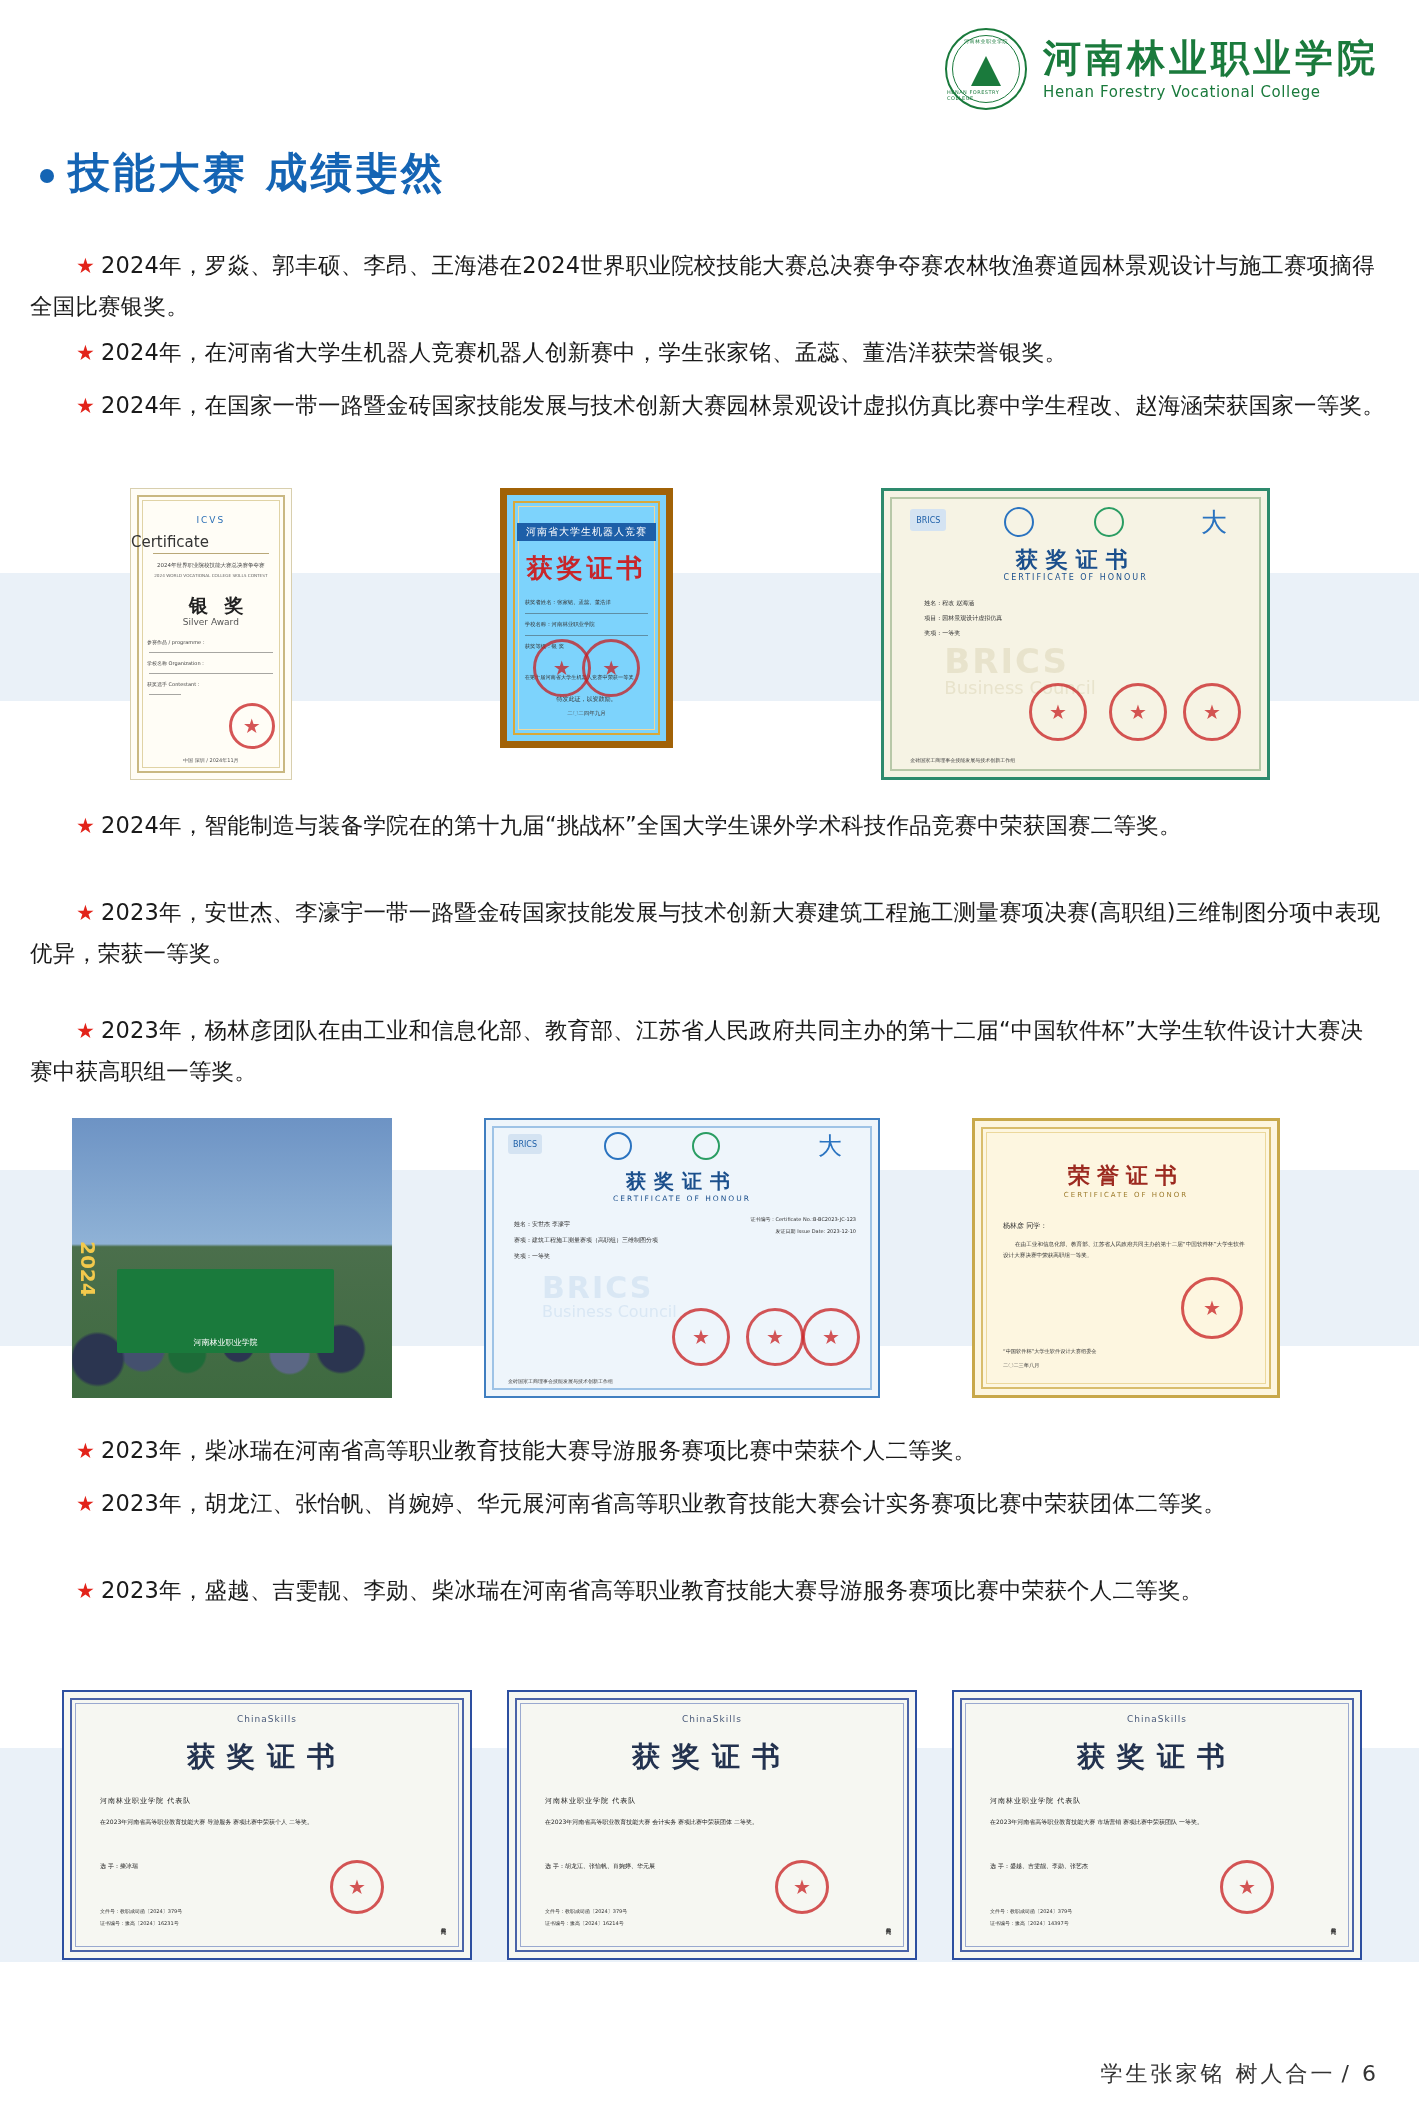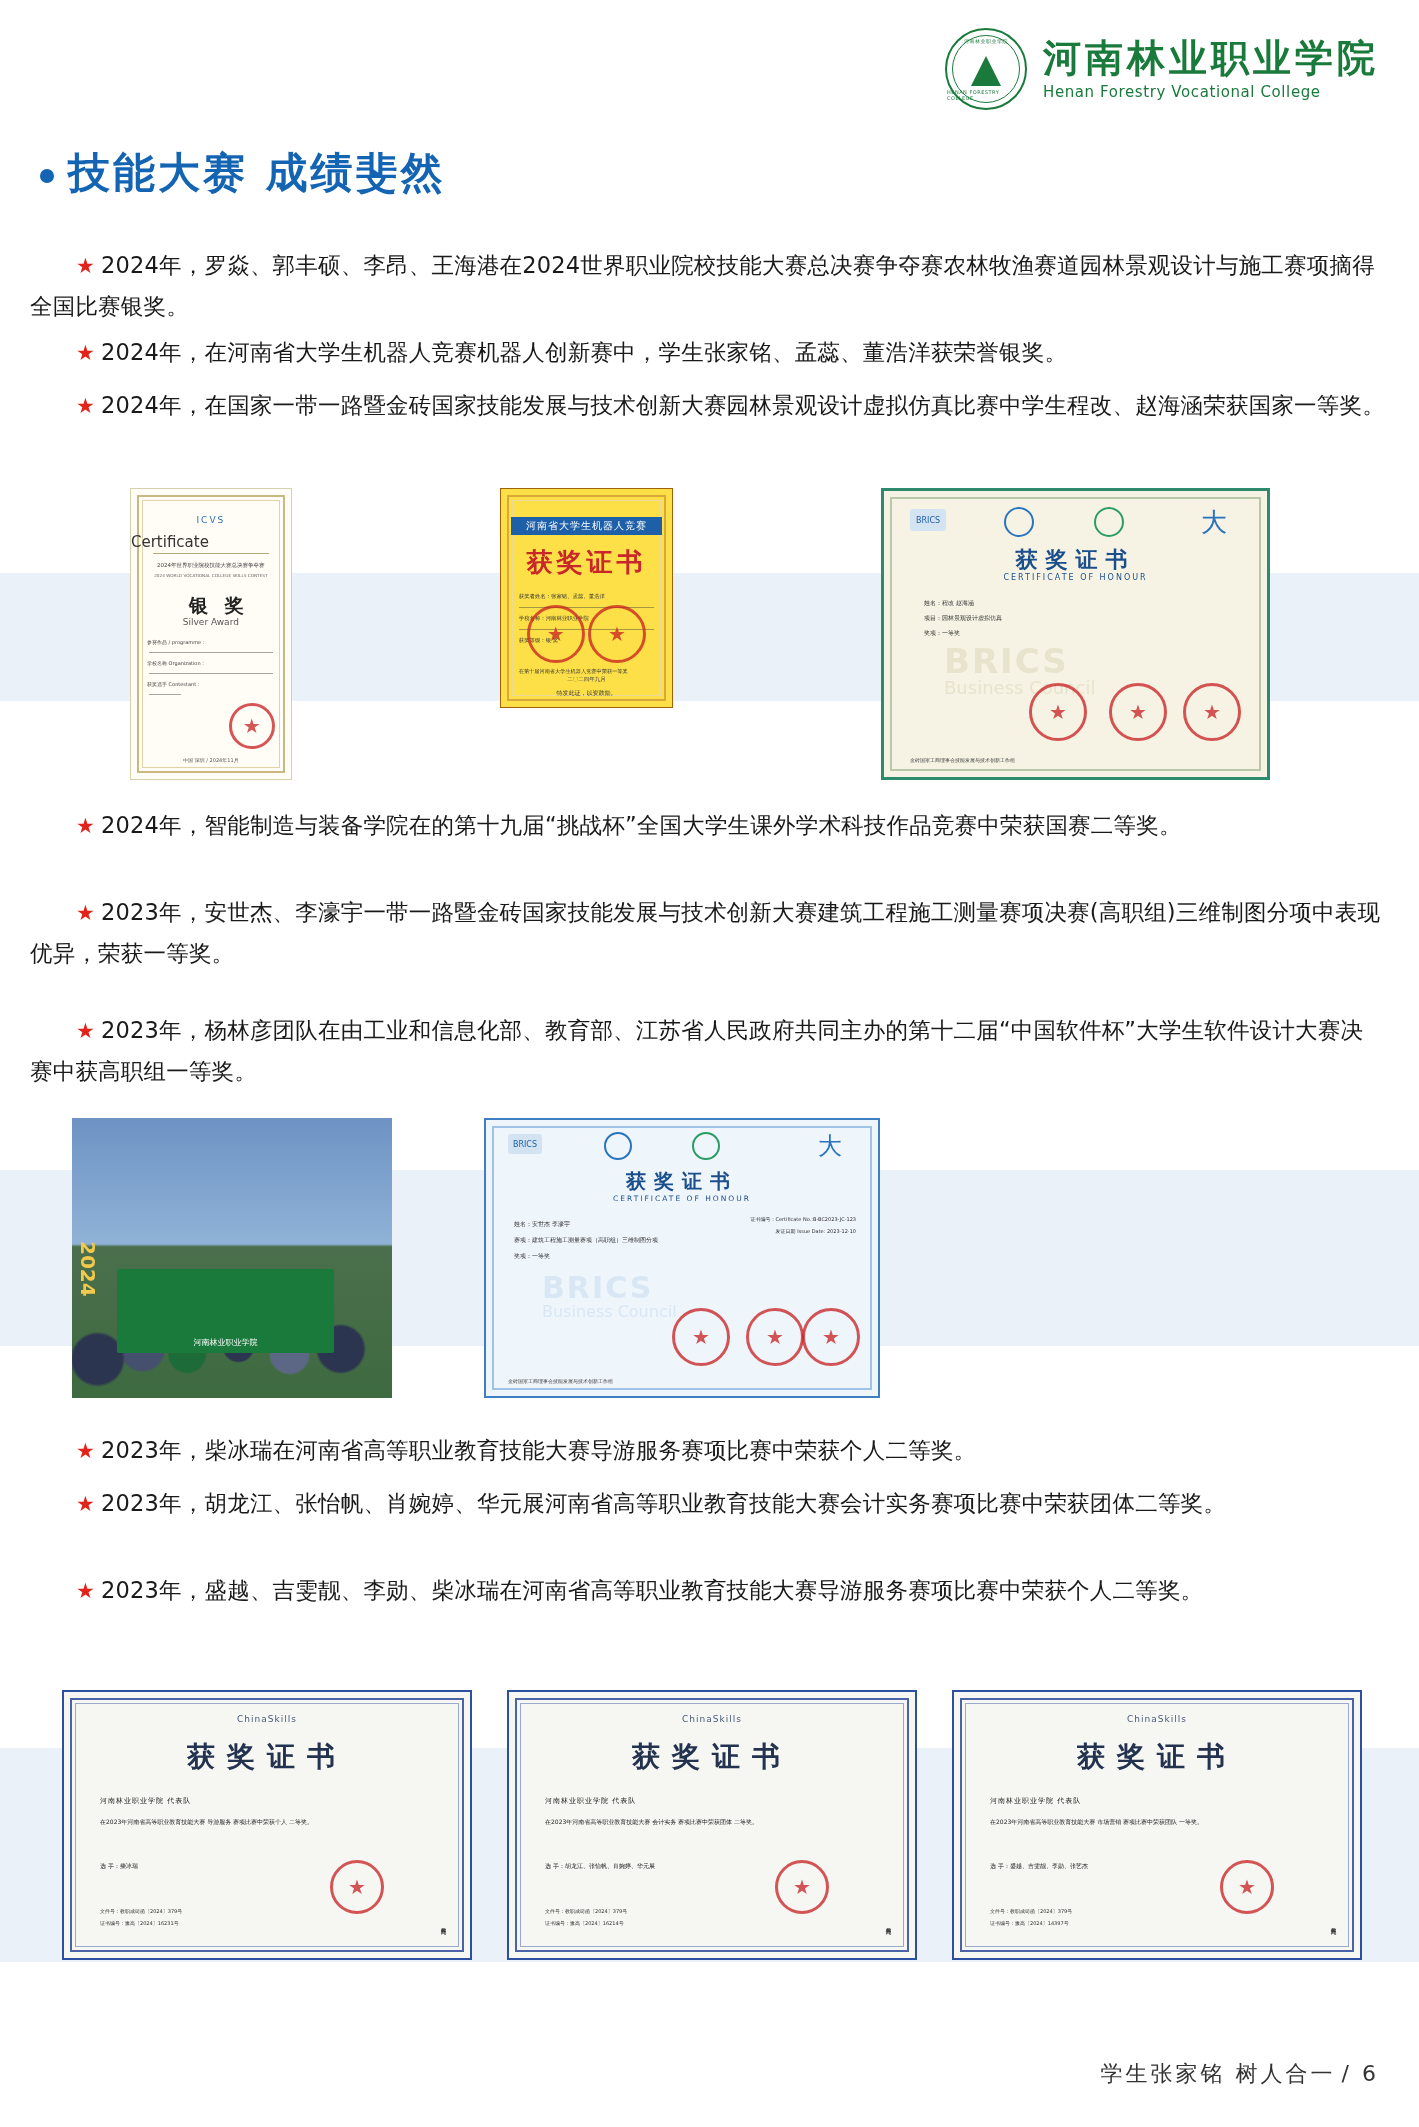--- a/index.html
+++ b/index.html
@@ -329,21 +329,21 @@
       <div class="line"></div>
       <div style="font-size:5px;color:#444;margin:6px 16px 4px 16px;">学校名称 Organization：</div>
       <div class="line"></div>
       <div style="font-size:5px;color:#444;margin:6px 16px 4px 16px;">获奖选手 Contestant：</div>
       <div class="line short"></div>
     </div>
     <div class="seal" style="right:16px;bottom:30px;width:40px;height:40px;"></div>
     <div style="position:absolute;bottom:16px;left:0;right:0;text-align:center;font-size:5px;color:#555;">中国 深圳 / 2024年11月</div>
   </div>
 
-  <div class="cert" style="width:180px;height:220px;margin-left:188px;background:#fde047;border:1px solid #a16207;">
+  <div class="cert" style="width:180px;height:260px;margin-left:188px;background:#7dd3fc;border:7px solid #a16207;">
     <div class="frame" style="border-color:#d8a83a;"></div>
     <div class="frame2" style="border-color:#edd9a0;"></div>
     <div style="position:absolute;top:28px;left:10px;right:10px;height:18px;background:#1d5fa8;color:#fff;font-size:10px;display:flex;align-items:center;justify-content:center;letter-spacing:1px;">河南省大学生机器人竞赛</div>
     <div style="position:absolute;top:56px;left:0;right:0;text-align:center;font-size:26px;font-weight:bold;color:#c8262a;letter-spacing:4px;">获奖证书</div>
     <div class="lines" style="top:104px;">
       <div style="font-size:5.4px;color:#333;margin:0 18px 5px 18px;">获奖者姓名：张家铭、孟蕊、董浩洋</div>
       <div class="line"></div>
       <div style="font-size:5.4px;color:#333;margin:7px 18px 5px 18px;">学校名称：河南林业职业学院</div>
       <div class="line"></div>
       <div style="font-size:5.4px;color:#333;margin:7px 18px 5px 18px;">获奖等级：银  奖</div>
@@ -402,20 +402,31 @@
       <div style="font-size:6px;color:#333;">奖项：一等奖</div>
     </div>
     <div style="position:absolute;top:150px;left:56px;font-size:30px;font-weight:bold;color:#d9e7f4;letter-spacing:2px;">BRICS</div>
     <div style="position:absolute;top:182px;left:56px;font-size:16px;color:#d9e7f4;">Business Council</div>
     <div class="seal" style="right:148px;bottom:30px;"></div>
     <div class="seal" style="right:74px;bottom:30px;"></div>
     <div class="seal" style="right:18px;bottom:30px;"></div>
     <div style="position:absolute;bottom:12px;left:22px;font-size:5px;color:#444;">金砖国家工商理事会技能发展与技术创新工作组</div>
   </div>
 
+  <div class="cert" style="width:308px;height:280px;margin-left:92px;background:#fdf6e0;border:3px solid #c8a84a;">
+    <div class="frame" style="border-color:#d9bd6c;"></div>
+    <div class="frame2" style="border-color:#ecd89c;"></div>
+    <div style="position:absolute;top:40px;left:0;right:0;text-align:center;font-size:22px;font-weight:bold;color:#9c2a20;letter-spacing:7px;">荣誉证书</div>
+    <div style="position:absolute;top:70px;left:0;right:0;text-align:center;font-size:7px;color:#9c7a2a;letter-spacing:2px;">CERTIFICATE OF HONOR</div>
+    <div style="position:absolute;top:100px;left:28px;font-size:7px;color:#333;">杨林彦 同学：</div>
+    <div style="position:absolute;top:118px;left:28px;right:28px;font-size:5.6px;color:#333;line-height:11px;text-indent:12px;">在由工业和信息化部、教育部、江苏省人民政府共同主办的第十二届“中国软件杯”大学生软件设计大赛决赛中荣获高职组一等奖。</div>
+    <div class="seal" style="right:34px;bottom:56px;width:56px;height:56px;"></div>
+    <div style="position:absolute;bottom:40px;left:28px;font-size:5.2px;color:#333;">“中国软件杯”大学生软件设计大赛组委会</div>
+    <div style="position:absolute;bottom:26px;left:28px;font-size:5.2px;color:#333;">二〇二三年八月</div>
+  </div>
 </div>
 
 <div class="img-row" style="top:1690px;left:62px;width:1300px;height:270px;">
 
   <div class="cert" style="width:410px;height:270px;background:#f6f7f2;border:2px solid #2d4fa0;">
     <div class="frame" style="border-color:#4a63a8;"></div>
     <div class="frame2" style="border-color:#9aa9d0;"></div>
     <div style="position:absolute;top:22px;left:0;right:0;text-align:center;font-size:9px;color:#4a5a7a;letter-spacing:1px;">ChinaSkills</div>
     <div style="position:absolute;top:46px;left:0;right:0;text-align:center;font-size:28px;font-weight:bold;color:#23324f;letter-spacing:12px;">获奖证书</div>
     <div style="position:absolute;top:104px;left:36px;font-size:7px;color:#222;letter-spacing:1px;">河南林业职业学院  代表队</div>

